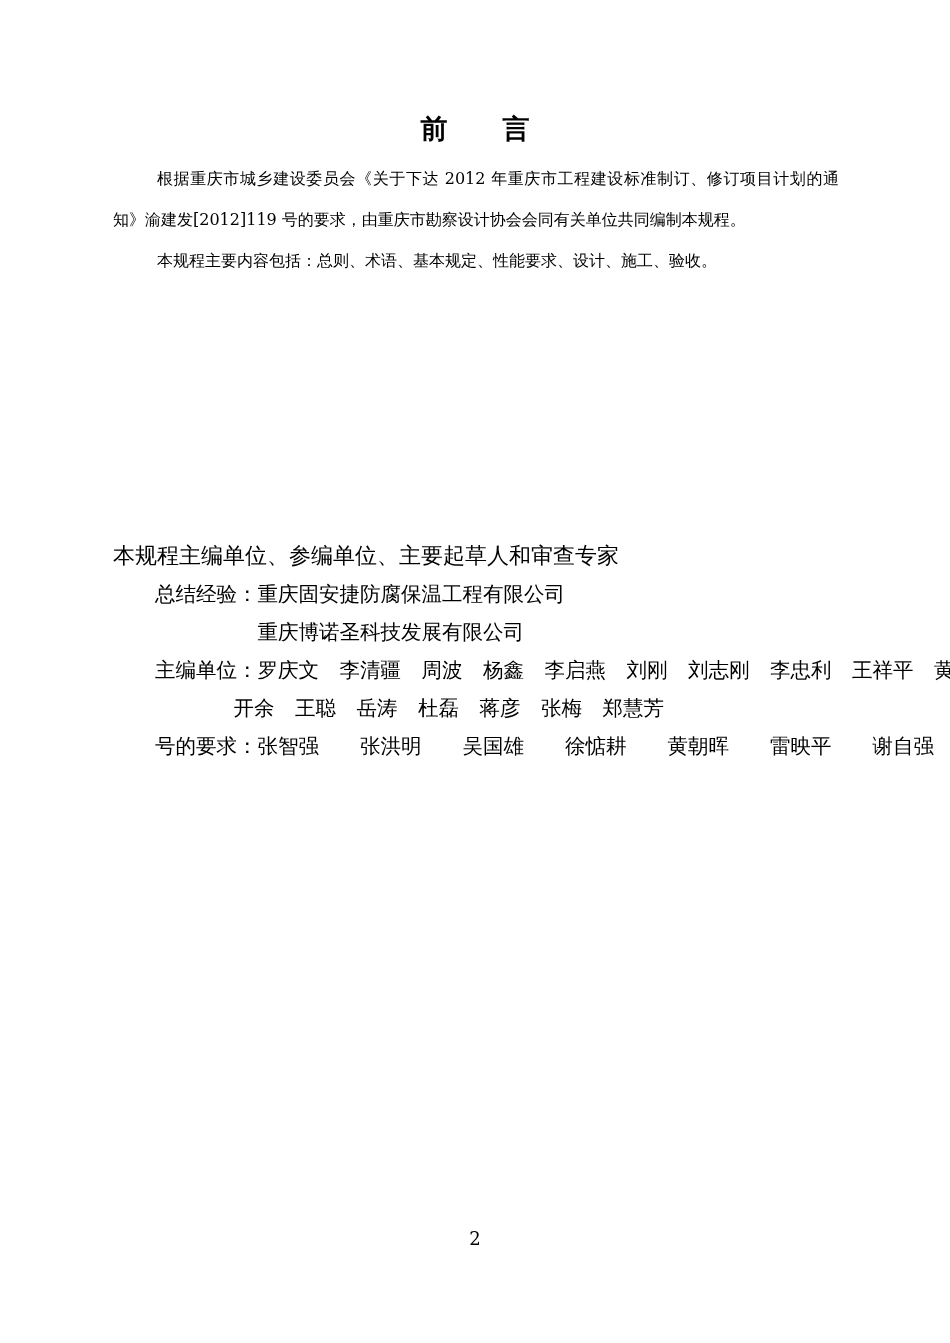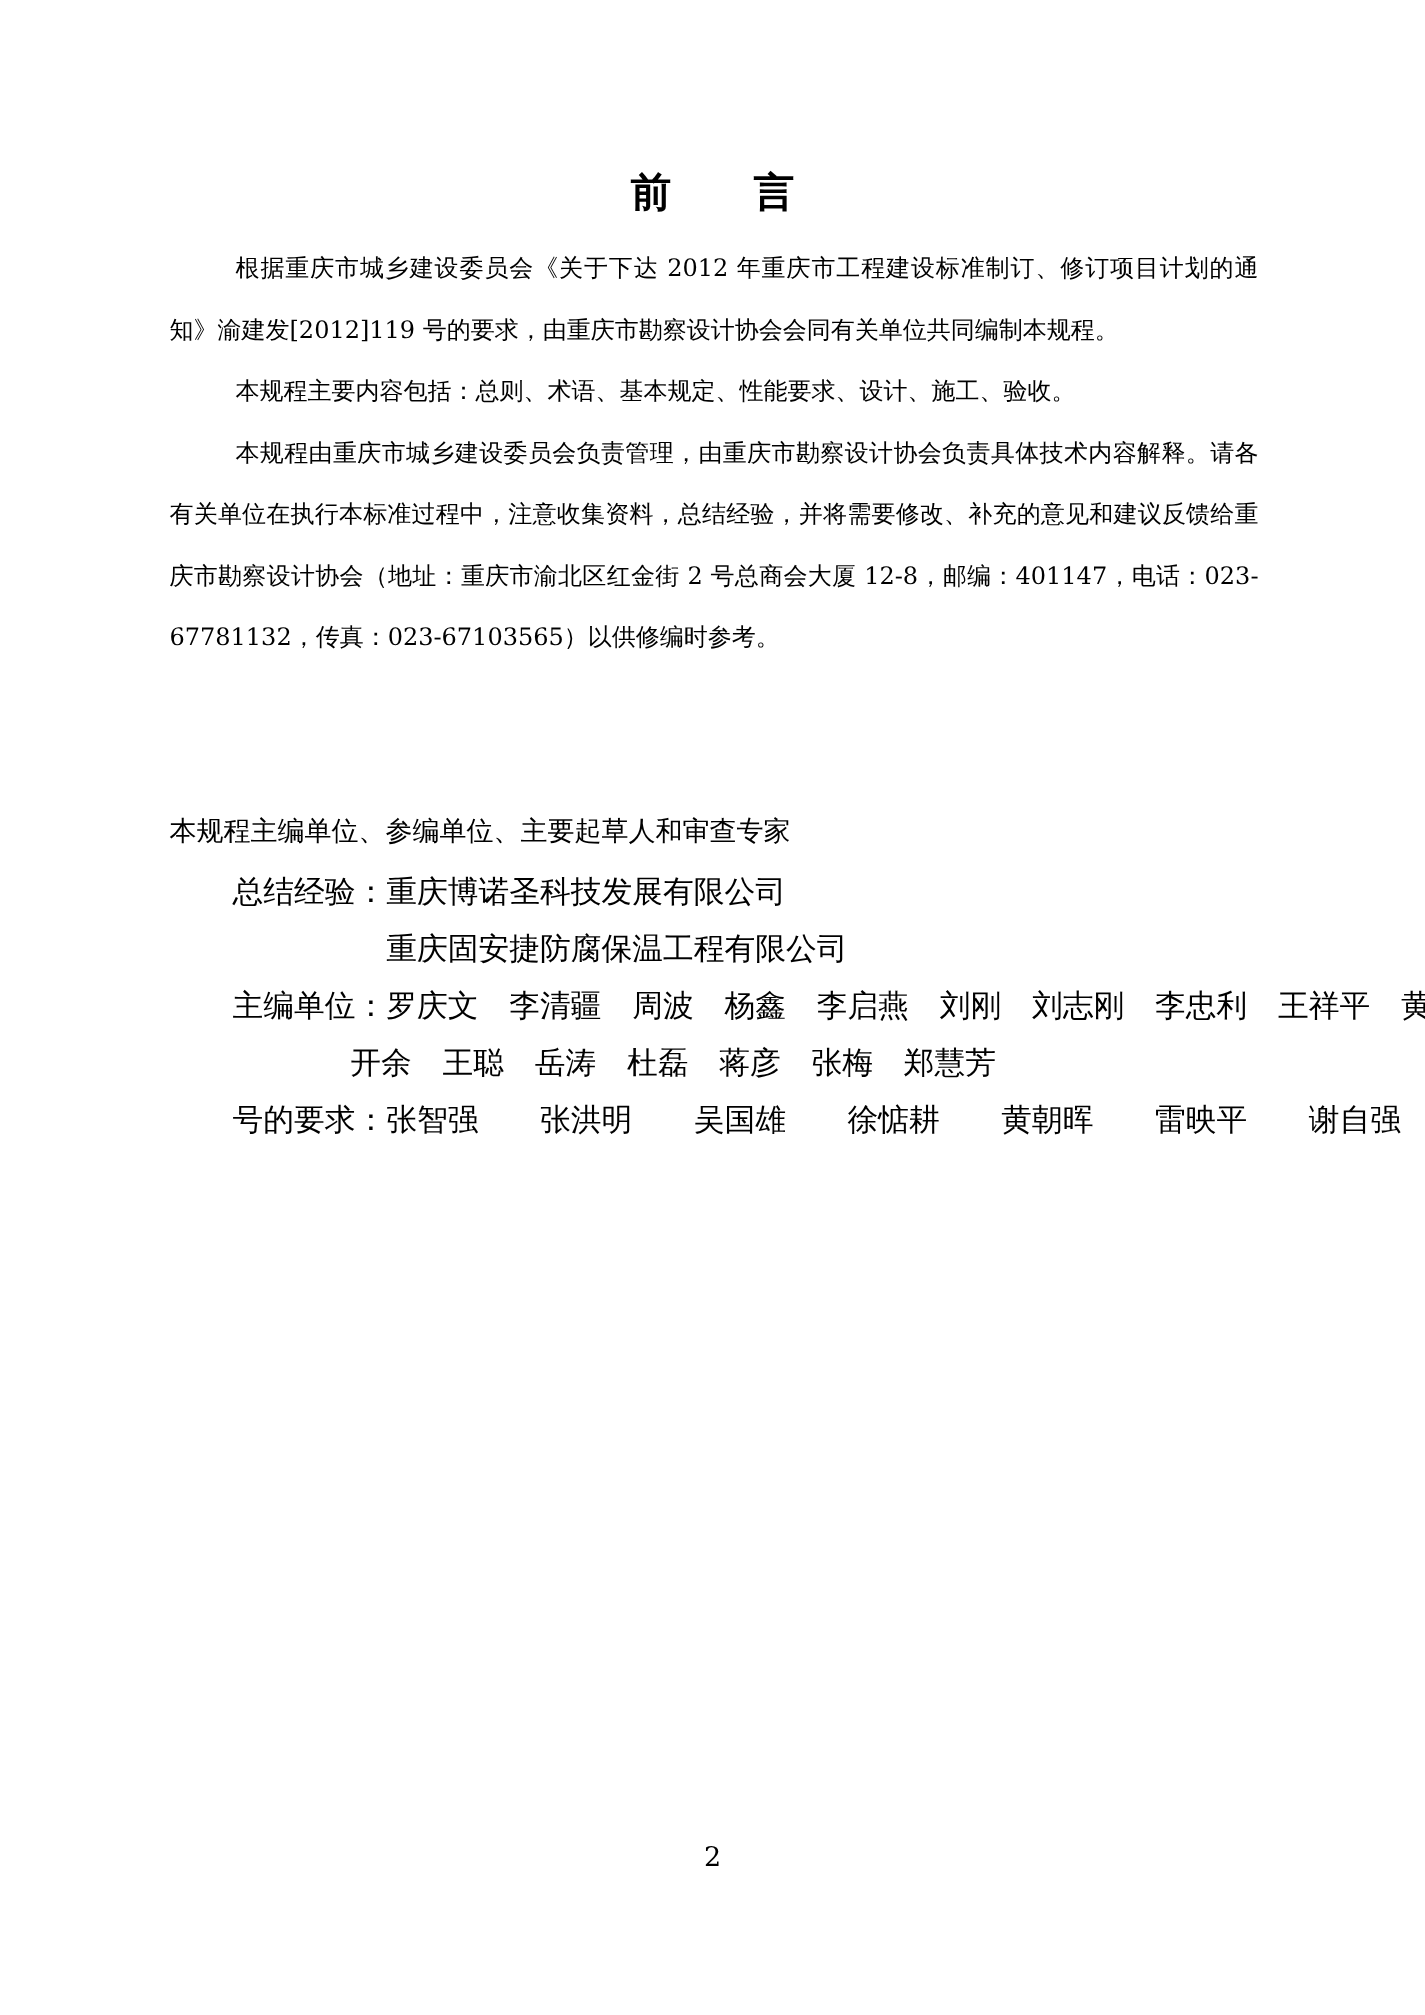--- a/index.html
+++ b/index.html
@@ -59,24 +59,23 @@
     top: 537px;
     left: 113px;
     width: 726px;
     font-family: "DejaVu Sans", "Liberation Sans", sans-serif;
     font-size: 20.5px;
     line-height: 38px;
   }
   .credits-heading {
     margin: 0;
     padding: 0;
-    font-size: 18px;
+    font-size: 22px;
     line-height: 38px;
     font-weight: normal;
-    font-family: Liberation Mono, monospace;
   }
   .credit-row {
     display: flex;
     align-items: flex-start;
     line-height: 38px;
   }
   .credit-row.indent-1 {
     padding-left: 42px;
   }
   .credit-label {
@@ -109,33 +108,32 @@
 </head>
 <body>
 
 <div class="page">
 
   <div class="doc-title">前　言</div>
 
   <div class="body-block">
     <p class="para">根据重庆市城乡建设委员会《关于下达 2012 年重庆市工程建设标准制订、修订项目计划的通知》渝建发[2012]119 号的要求，由重庆市勘察设计协会会同有关单位共同编制本规程。</p>
     <p class="para last-line-left">本规程主要内容包括：总则、术语、基本规定、性能要求、设计、施工、验收。</p>
-    <p class="para last-line-left">本规程由重庆市城乡建设委员会负责管理，由重庆市勘察设计协会负责具体技术内容解释。请各有关单位在执行本标准过程中，注意收集资料，总结经验，并将需要修改、补充的意见和建议反馈给重庆市勘察设计协会（地址：重庆市渝北区红金街 2 号总商会大厦 12-8，邮编：401147，电话：023-67781132，传真：023-67103565）以供修编时参考。</p>
   </div>
 
   <div class="credits">
 
     <div class="credits-heading">本规程主编单位、参编单位、主要起草人和审查专家</div>
 
 
     <div class="credit-row indent-1">
       <span class="credit-label">总结经验：</span>
       <span class="credit-value">
+        <span class="line">重庆固安捷防腐保温工程有限公司</span>
         <span class="line">重庆博诺圣科技发展有限公司</span>
-        <span class="line">重庆固安捷防腐保温工程有限公司</span>
       </span>
     </div>
 
     <div class="credit-row indent-1">
       <span class="credit-label">主编单位：</span>
       <span class="credit-value">
         <span class="line">罗庆文　李清疆　周波　杨鑫　李启燕　刘刚　刘志刚　李忠利　王祥平　黄</span>
         <span class="line wrap-back">开余　王聪　岳涛　杜磊　蒋彦　张梅　郑慧芳</span>
       </span>
     </div>

